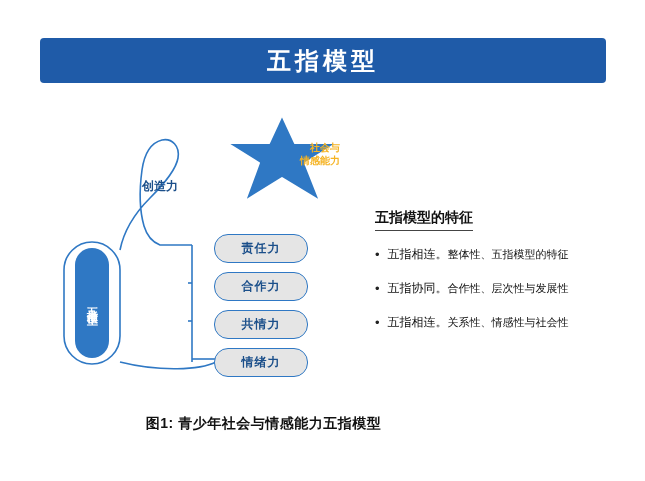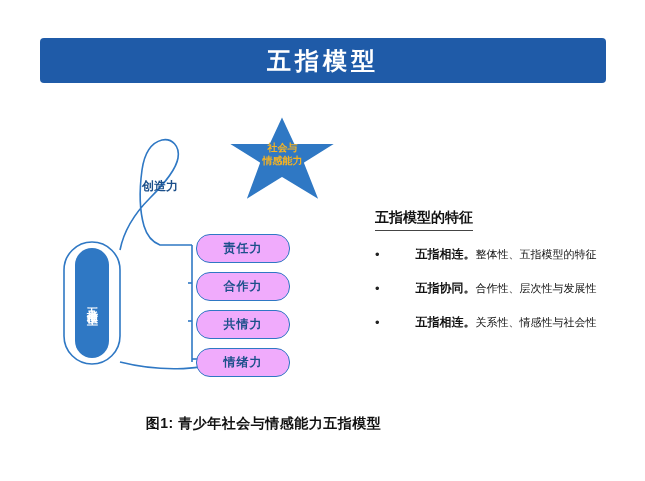--- a/index.html
+++ b/index.html
@@ -60,21 +60,21 @@
     left: 185px;
     top: 13px;
     width: 115px;
     height: 92px;
   }
   #star-badge .star-label {
     position: absolute;
     left: 0;
     top: 28px;
     width: 115px;
-    text-align: center;
+    text-align: right;
     color: #f5b323;
     font-size: 10px;
     font-weight: bold;
     line-height: 13px;
   }
 
   
   #palm-label {
     position: absolute;
     left: 35px;
@@ -99,26 +99,26 @@
     left: 102px;
     top: 78px;
     color: #1b4f8a;
     font-size: 12px;
     font-weight: bold;
   }
 
   
   .finger-pill {
     position: absolute;
-    left: 156px;
+    left: 174px;
     width: 92px;
     height: 27px;
     border: 1.6px solid #2f78c4;
     border-radius: 14px;
-    background: #f0abfc;
+    background: #e5e5e5;
     color: #1b4f8a;
     font-size: 12px;
     font-weight: bold;
     display: flex;
     align-items: center;
     justify-content: center;
     letter-spacing: 1px;
   }
   #pill-0 { top: 134px; }
   #pill-1 { top: 172px; }
@@ -152,22 +152,21 @@
     font-size: 13px;
     line-height: 15px;
     margin-right: 8px;
   }
   .feature-text {
     color: #111111;
     font-size: 12px;
     line-height: 15px;
   }
   .feature-text .lead {
-    font-weight: bold;
-    margin-left: 28px;
+    font-weight: normal;
   }
   .feature-text .rest {
     font-weight: normal;
     font-size: 11px;
   }
 
   
   #caption {
     position: absolute;
     left: 0;

